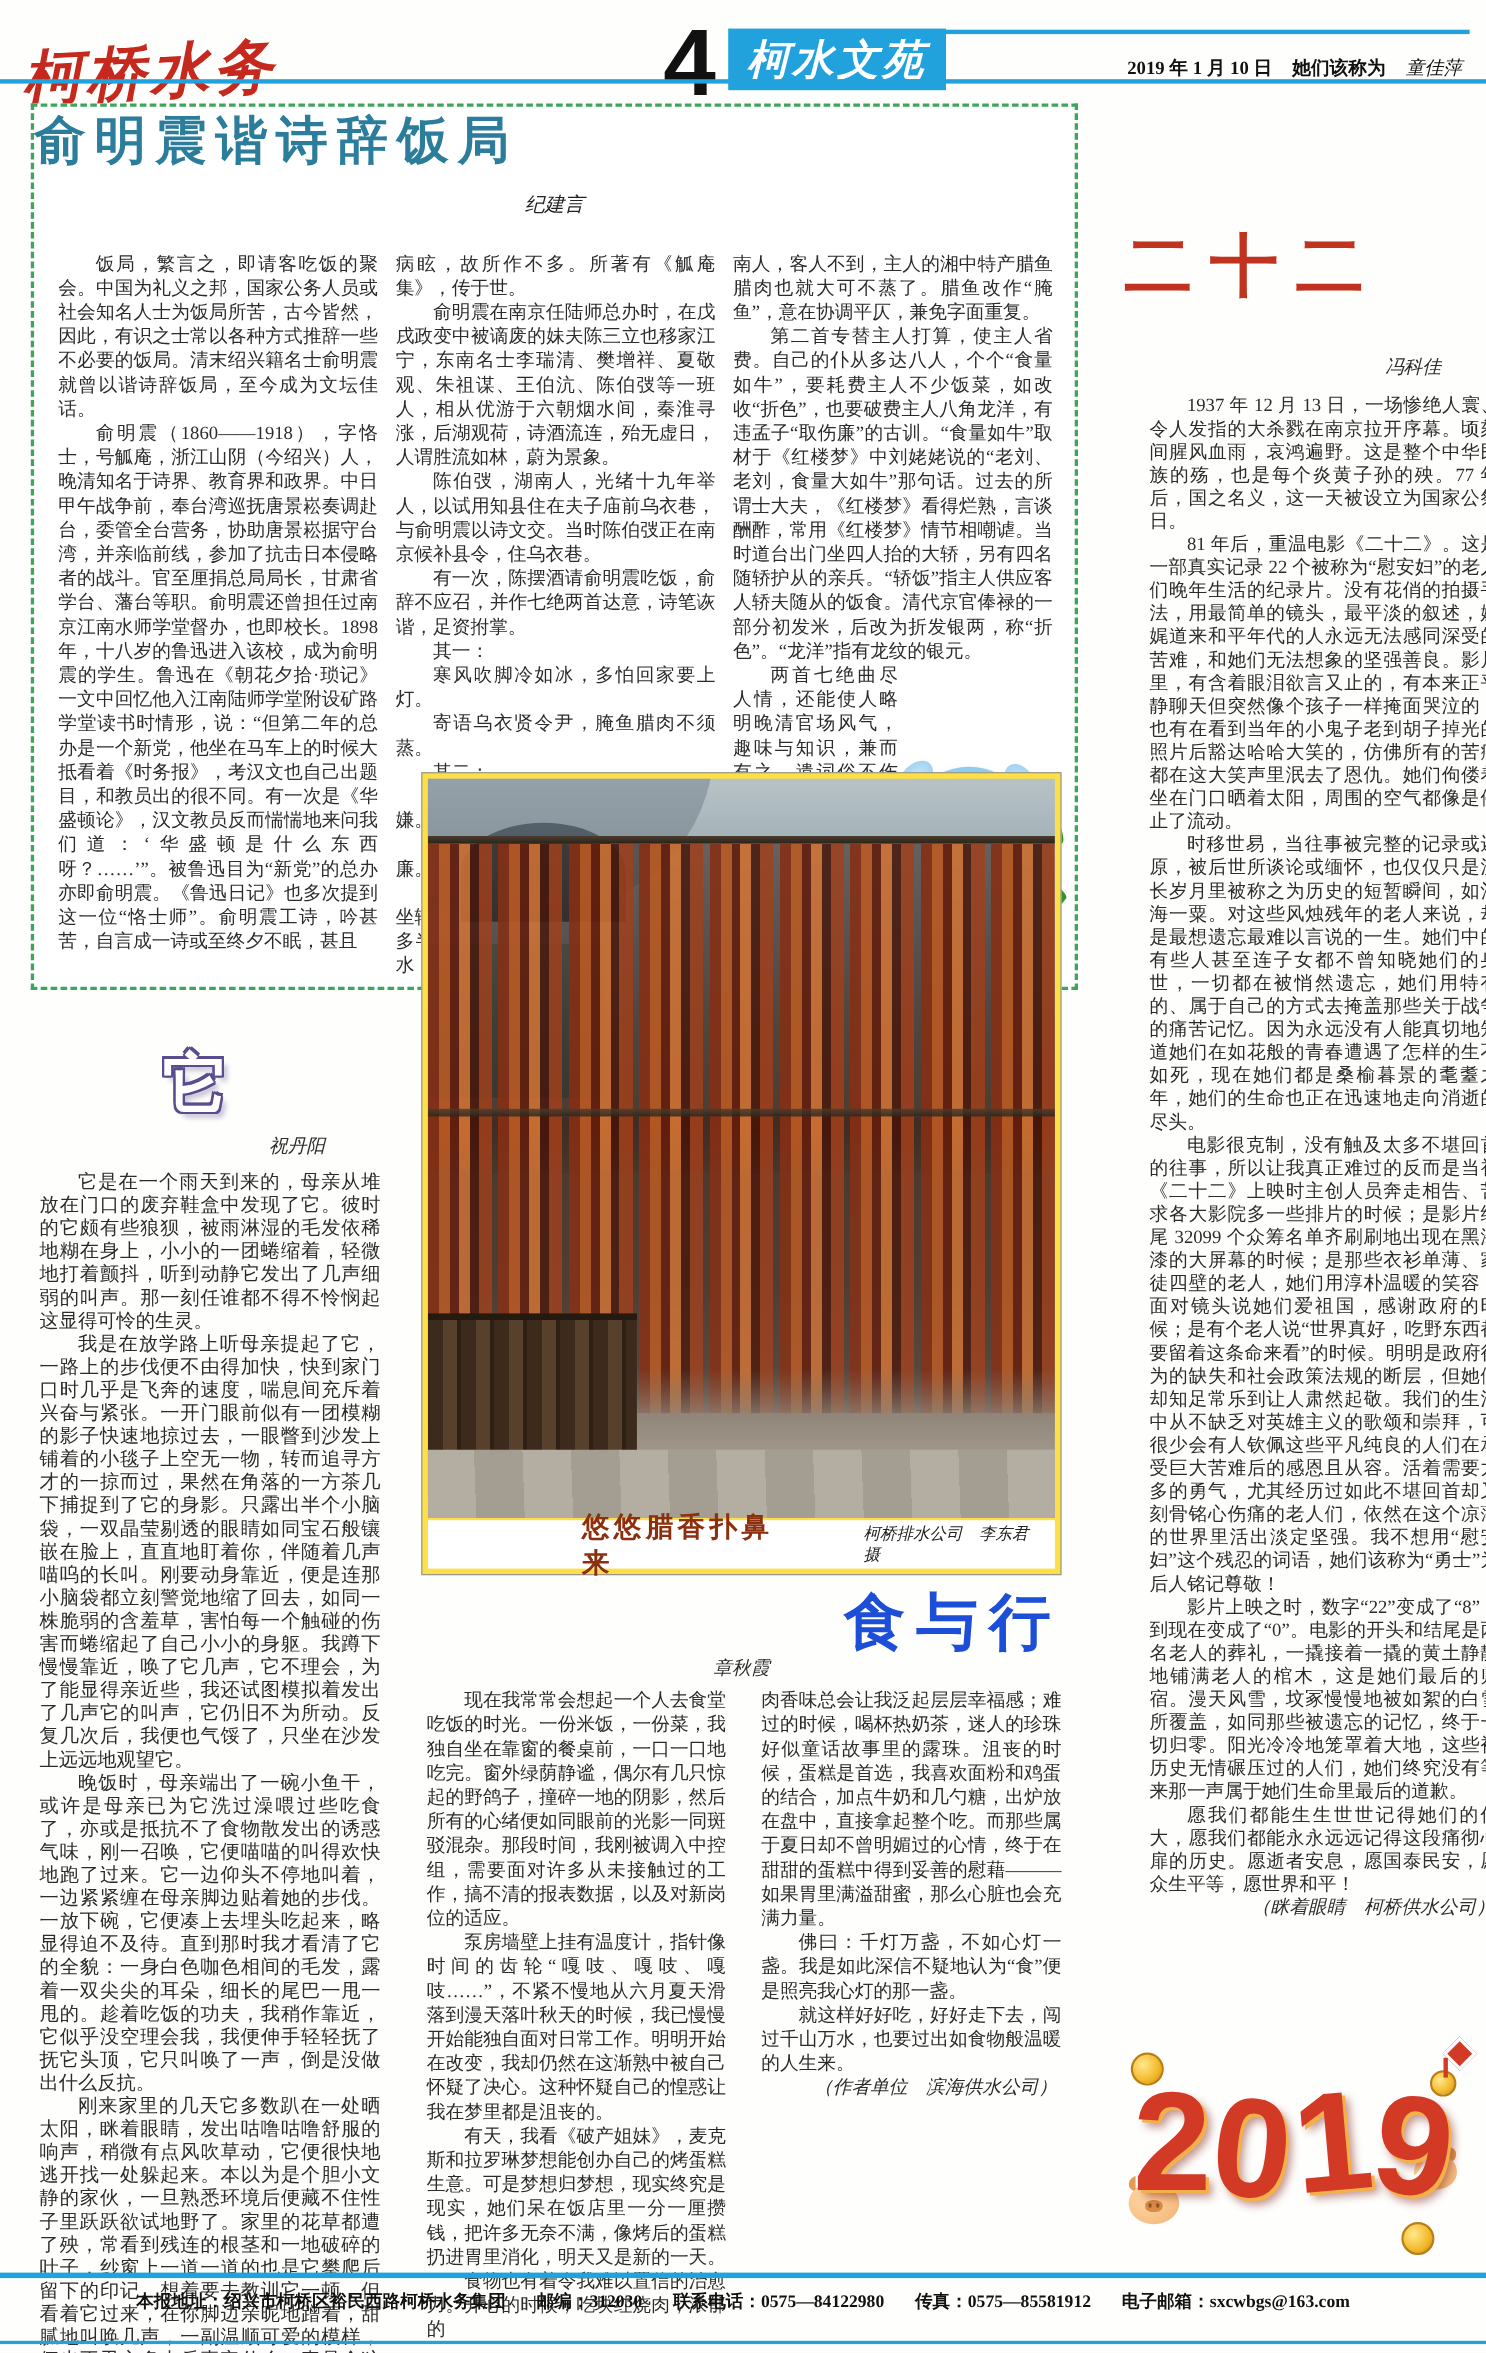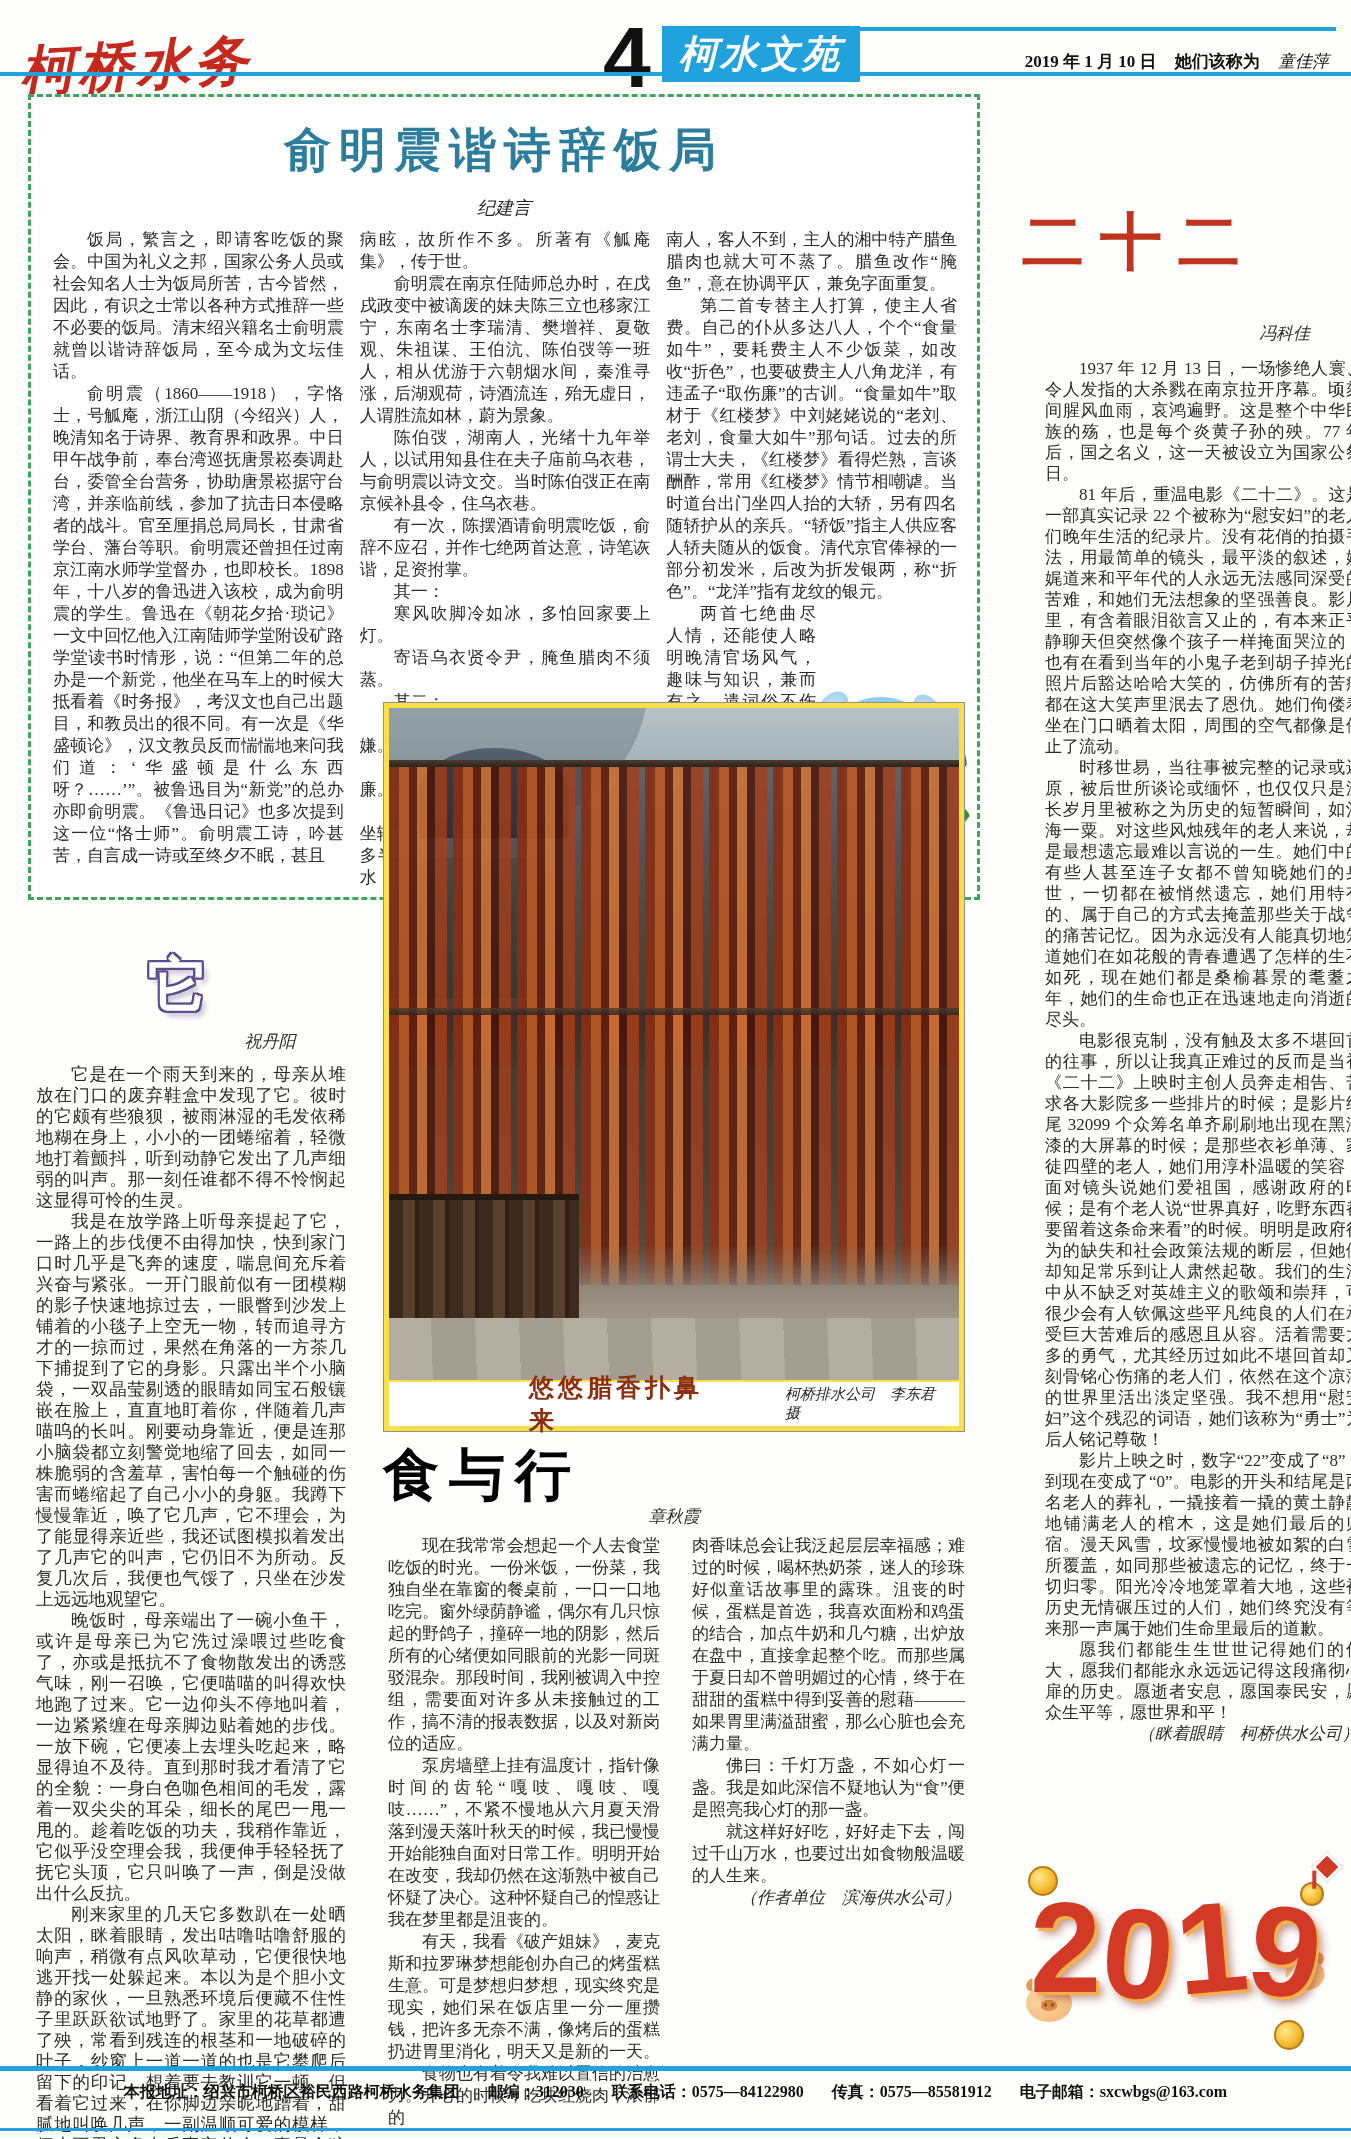--- a/index.html
+++ b/index.html
@@ -16,21 +16,21 @@
   .section-box span{color:#fff;font-size:38px;font-weight:bold;font-style:italic;letter-spacing:3px;}
   .rule-mini{position:absolute;left:860px;right:15px;top:27px;height:4px;background:#21a2dc;}
   .date-line{position:absolute;right:22px;top:50px;font-size:17px;font-weight:bold;color:#111;}
   .date-line .gap{display:inline-block;width:14px;}
   .editor-name{font-style:italic;font-weight:normal;}
   .header-rule{position:absolute;left:0;right:0;top:72px;height:4px;background:#21a2dc;}
 
   
   .gbox{position:absolute;left:28px;top:94px;width:946px;height:800px;background:#fff;
         border:3px dashed #3da55c;}
-  .gbox-title{margin-top:22px;text-align:center;font-size:47px;font-weight:900;color:#2c7d9c;
+  .gbox-title{text-align:left;font-size:47px;font-weight:900;color:#2c7d9c;
               letter-spacing:8px;font-family:"Liberation Sans",sans-serif;}
   .gbox-byline{text-align:center;font-size:18px;font-style:italic;margin-top:14px;color:#222;}
   .gbox-cols{position:absolute;left:22px;right:20px;top:132px;bottom:14px;display:flex;gap:16px;}
   .gbox-cols .col{flex:1;font-size:17px;line-height:22px;text-align:justify;}
   .col p{margin:0;}
   .col p.ind{text-indent:2em;}
   .col p.narrow{width:150px;}
 
   
   .qsy{position:absolute;right:16px;bottom:16px;width:168px;height:190px;}
@@ -87,22 +87,22 @@
   .ground{position:absolute;left:0;right:0;bottom:0;height:62px;
           background:repeating-linear-gradient(88deg,#b4aea2 0 44px,#a49e92 44px 88px),
                      linear-gradient(rgba(255,255,255,.15),rgba(0,0,0,.12));}
   .caption-bar{position:absolute;left:5px;right:5px;bottom:5px;height:44px;background:#fff;
                display:flex;align-items:center;}
   .caption-main{margin-left:140px;font-size:25px;font-weight:900;color:#8c2f0e;letter-spacing:4px;
                 font-family:"Liberation Sans",sans-serif;}
   .caption-credit{margin-left:60px;font-size:15px;color:#222;font-style:italic;}
 
   
-  .food-title{position:absolute;left:383px;top:1438px;width:582px;text-align:left;font-size:56px;
-              font-weight:900;color:#000000;letter-spacing:10px;font-family:"Liberation Sans",sans-serif;}
+  .food-title{position:absolute;left:383px;top:1438px;width:582px;text-align:right;font-size:56px;
+              font-weight:900;color:#1d4ed8;letter-spacing:10px;font-family:"Liberation Sans",sans-serif;}
   .food-byline{position:absolute;left:383px;top:1505px;width:582px;text-align:center;font-size:17px;font-style:italic;}
   .food-col{position:absolute;top:1535px;height:515px;font-size:17px;line-height:22px;text-align:justify;}
   .food-col.left{left:388px;width:272px;}
   .food-col.right{left:692px;width:273px;}
   .food-col p{margin:0;}
   .food-col p.ind{text-indent:2em;}
 
   
   .e22-title{position:absolute;left:1022px;top:200px;font-size:62px;font-weight:900;color:#c0331f;
              letter-spacing:16px;font-family:"Liberation Serif",serif;}

